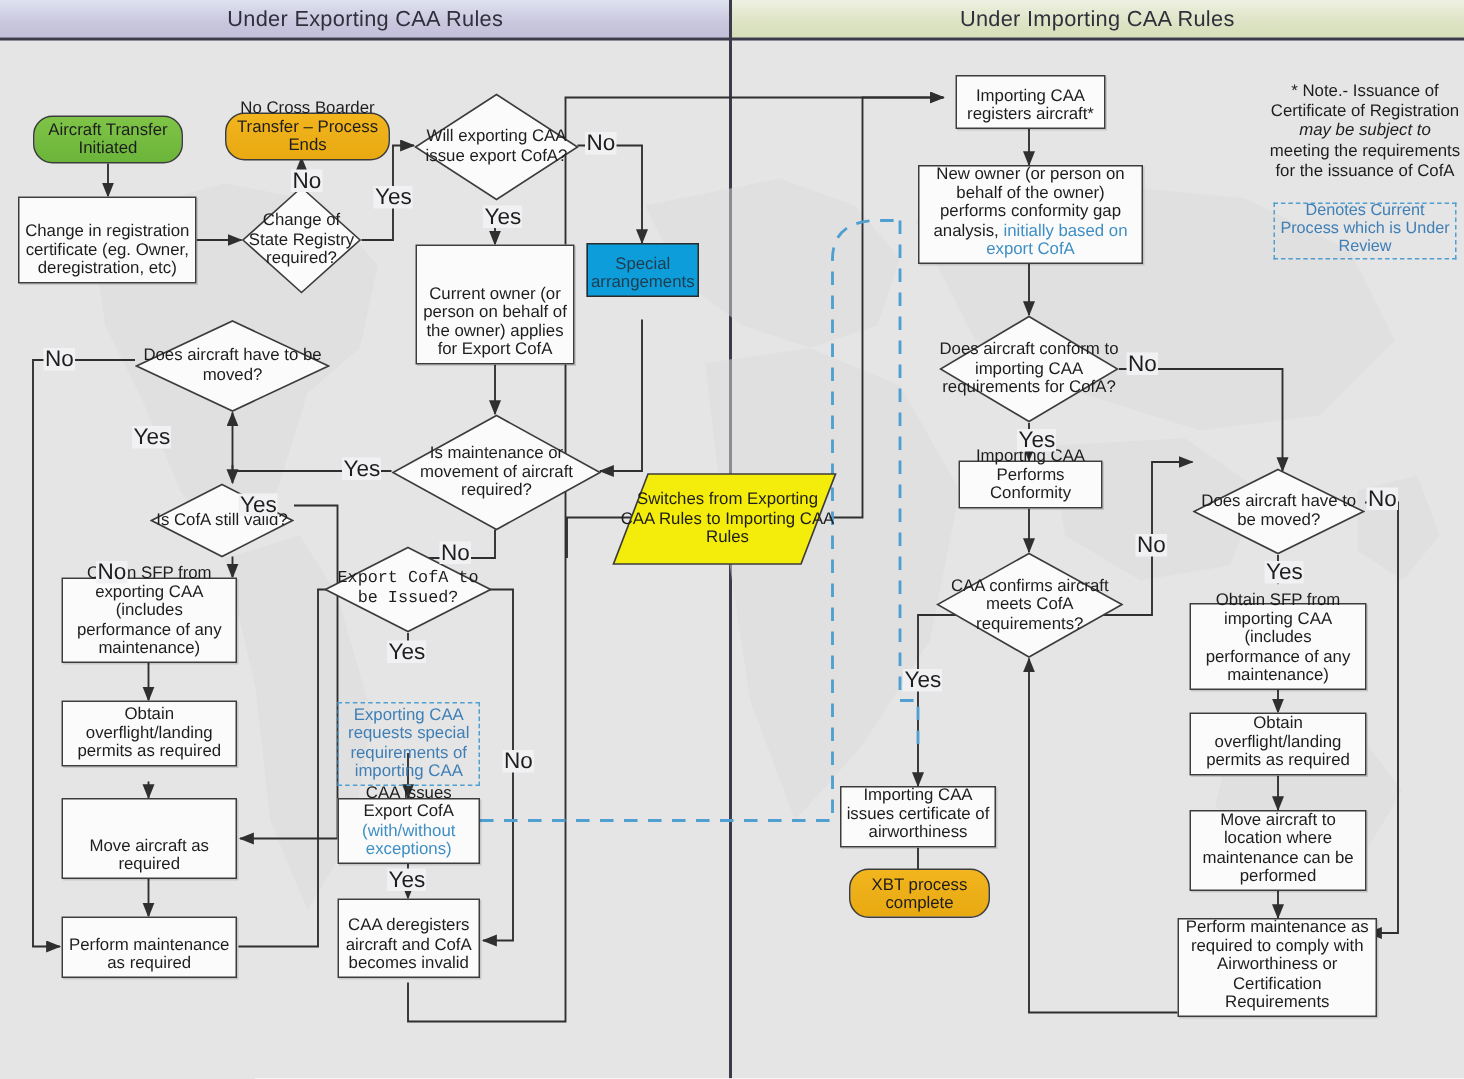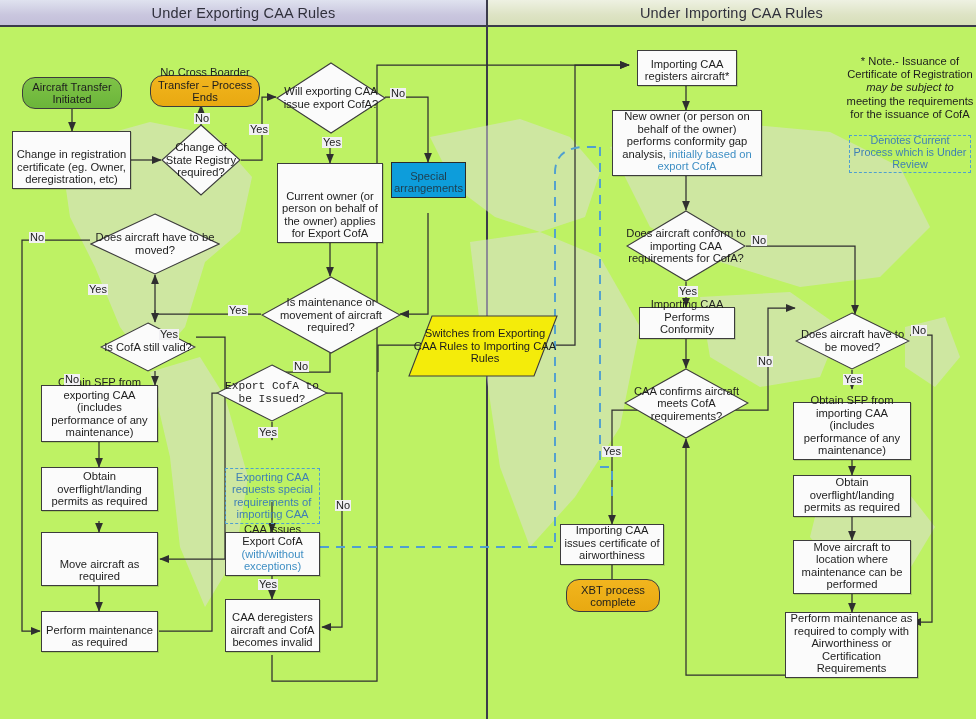--- a/index.html
+++ b/index.html
@@ -1,17 +1,17 @@
 <!DOCTYPE html>
 <html><head>
 <meta charset="utf-8">
 <style>
   html,body{margin:0;padding:0;background:#fff;}
   body{font-family:"Liberation Sans",sans-serif;}
-  #page{position:relative;width:976px;height:719px;overflow:hidden;background:#bef264;}
+  #page{position:relative;width:976px;height:719px;overflow:hidden;background:#e5e5e5;}
   .band{position:absolute;top:0;height:27px;box-sizing:border-box;
         border-bottom:2px solid #3b3b4a;display:flex;align-items:center;justify-content:center;}
   #band-left{left:0;width:487px;background:linear-gradient(to bottom,#dfe2ef 0%,#c9c6de 60%,#c3bfd9 100%);}
   #band-right{left:487px;width:489px;background:linear-gradient(to bottom,#eef1e2 0%,#dde3c4 60%,#d7dfb9 100%);}
   .band span{font-size:14.5px;color:#30303c;letter-spacing:.2px;}
   #divider{position:absolute;left:486px;top:0;width:2px;height:719px;background:#3b3b4a;}
   #canvas{position:absolute;left:0;top:27px;width:976px;height:692px;}
   .wm{position:absolute;inset:0;opacity:.50;}
   .node{position:absolute;box-sizing:border-box;display:flex;align-items:flex-end;
         justify-content:center;text-align:center;line-height:1.12;color:#1d1d1d;
@@ -19,21 +19,21 @@
   .proc{background:#fbfbfb;border:1.2px solid #3c3c3c;box-shadow:1px 1px 0 rgba(0,0,0,.13);}
   .term{border-radius:13px;border:1.2px solid #3c3c3c;}
   .term.green{background:linear-gradient(to bottom,#7fc447,#6bb53a);color:#1d1d1d;}
   .term.amber{background:linear-gradient(to bottom,#f2b51e,#e8a911);color:#1d1d1d;}
   .blue{background:#0d9ddb;border:1.2px solid #2a2a2a;color:#1f3d4d;}
   .dash{border:1.7px dashed #4f9fd0;background:transparent;color:#3f7fb5;}
   .note{position:absolute;text-align:center;font-size:11.2px;color:#1d1d1d;line-height:1.18;}
   .dec{position:absolute;}
   .dec .txt{position:absolute;inset:0;display:flex;align-items:center;justify-content:center;
             text-align:center;font-size:11.2px;color:#1d1d1d;line-height:1.12;}
-  .lbl{position:absolute;font-size:11px;color:#1d1d1d;background:#f1f0f3;padding:0 1px;line-height:1;}
+  .lbl{position:absolute;font-size:15px;color:#1d1d1d;background:#f1f0f3;padding:0 1px;line-height:1;}
   .acc{color:#3f8fc4;}
   .ital{font-style:italic;}
   svg.wire{position:absolute;left:0;top:0;width:976px;height:692px;pointer-events:none;}
 </style>
 </head>
 <body>
 
 <div id="page">
 
   <div class="band" id="band-left">

